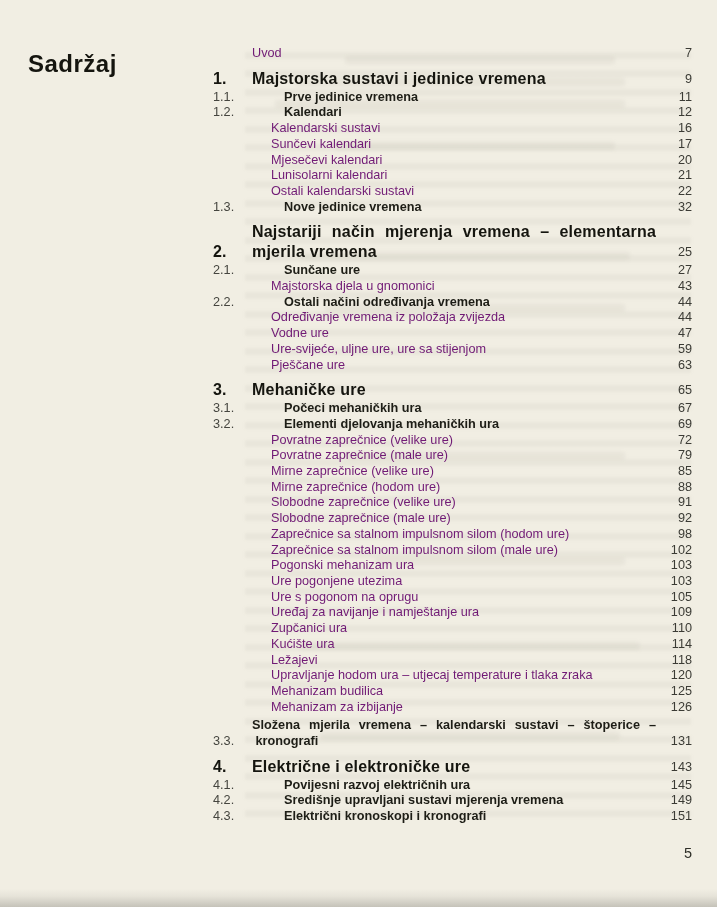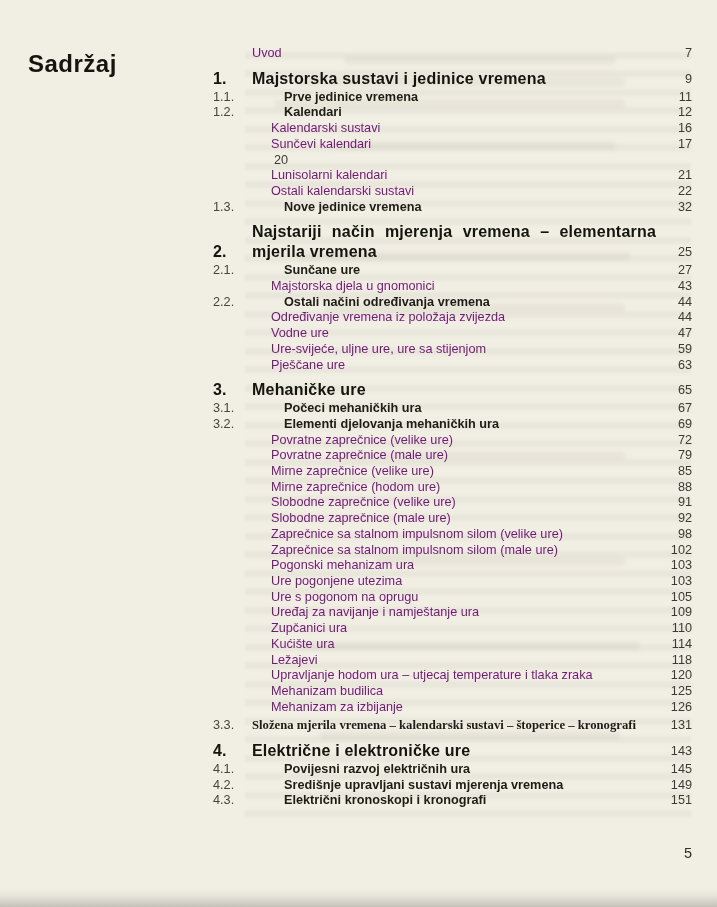--- a/index.html
+++ b/index.html
@@ -37,21 +37,21 @@
   }
 
   .toc{position:absolute;left:213px;top:46px;width:479px;color:#34342e;}
   .row{display:flex;align-items:flex-end;line-height:15.7px;font-size:12.7px;}
   .num{flex:0 0 39px;color:#45453f;}
   .label{flex:1;color:#701a75;}
   .pg{flex:0 0 36px;text-align:right;color:#3b3b35;}
 
   .row.section .label{font-weight:bold;color:#1d1d16;padding-left:32px;}
   .row.section-wrap{margin-top:3px;margin-bottom:1px;}
-  .row.section-wrap .label{font-weight:bold;color:#1d1d16;text-align:justify;font-family:Liberation Serif, serif;}
+  .row.section-wrap .label{font-weight:bold;color:#1d1d16;text-align:justify;}
   .row.sub .label{padding-left:19px;}
 
   .row.chapter{margin-top:7px;margin-bottom:1px;line-height:20px;}
   .row.chapter .num,
   .row.chapter .label{font-size:16px;font-weight:bold;color:#15150f;}
   .row.chapter .label{text-align:justify;letter-spacing:.2px;}
   .row.chapter .pg{line-height:20px;}
 
   .folio{position:absolute;top:845px;right:25px;font-size:14.5px;color:#2e2e27;}
 
@@ -107,20 +107,21 @@
     <span class="label">Kalendarski sustavi</span>
     <span class="pg">16</span>
   </div>
       <div class="row sub">
     <span class="num"></span>
     <span class="label">Sunčevi kalendari</span>
     <span class="pg">17</span>
   </div>
       <div class="row sub">
     <span class="num"></span>
+    <span class="label">Mjesečevi kalendari</span>
     <span class="pg">20</span>
   </div>
       <div class="row sub">
     <span class="num"></span>
     <span class="label">Lunisolarni kalendari</span>
     <span class="pg">21</span>
   </div>
       <div class="row sub">
     <span class="num"></span>
     <span class="label">Ostali kalendarski sustavi</span>
@@ -211,21 +212,21 @@
     <span class="label">Slobodne zaprečnice (velike ure)</span>
     <span class="pg">91</span>
   </div>
       <div class="row sub">
     <span class="num"></span>
     <span class="label">Slobodne zaprečnice (male ure)</span>
     <span class="pg">92</span>
   </div>
       <div class="row sub">
     <span class="num"></span>
-    <span class="label">Zaprečnice sa stalnom impulsnom silom (velike ure)</span>
+    <span class="label">Zaprečnice sa stalnom impulsnom silom (hodom ure)</span>
     <span class="pg">98</span>
   </div>
       <div class="row sub">
     <span class="num"></span>
     <span class="label">Zaprečnice sa stalnom impulsnom silom (male ure)</span>
     <span class="pg">102</span>
   </div>
       <div class="row sub">
     <span class="num"></span>
     <span class="label">Pogonski mehanizam ura</span>

